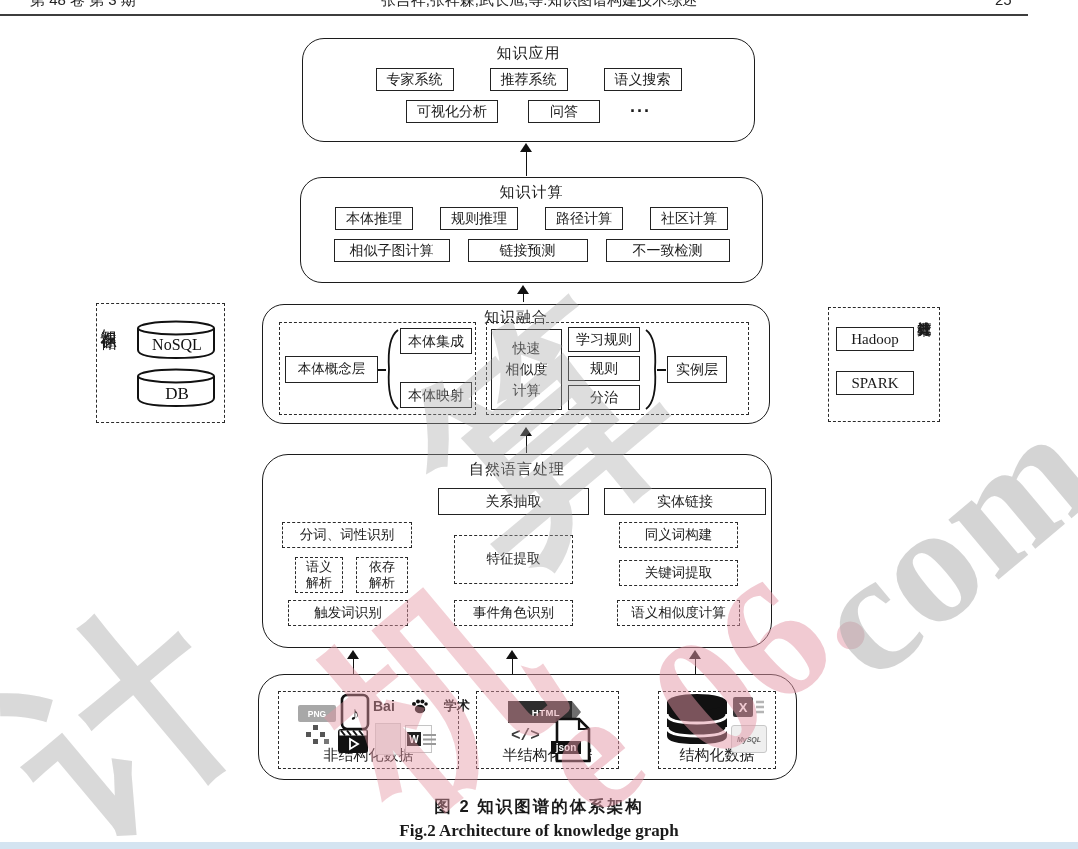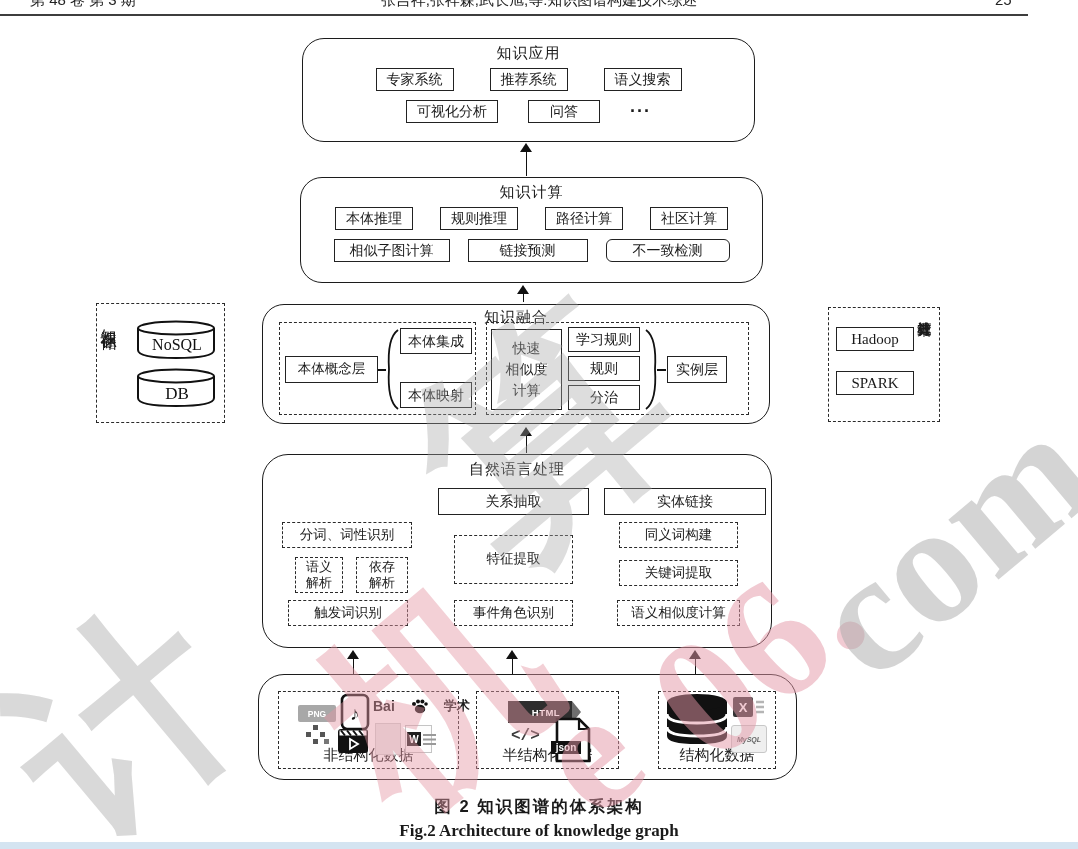--- a/index.html
+++ b/index.html
@@ -72,21 +72,21 @@
     <div class="ltitle">知识计算</div>
     <div class="row" style="margin-top:5px;gap:27px;">
       <div class="b">本体推理</div>
       <div class="b">规则推理</div>
       <div class="b">路径计算</div>
       <div class="b">社区计算</div>
     </div>
     <div class="row" style="margin-top:9px;gap:18px;">
       <div class="b" style="min-width:116px;">相似子图计算</div>
       <div class="b" style="min-width:120px;">链接预测</div>
-      <div class="b" style="min-width:124px;border-radius:6px;">不一致检测</div>
+      <div class="b" style="min-width:124px;">不一致检测</div>
     </div>
   </div>
 
   <div class="arrow" style="left:517px;top:285px;height:17px;">
       <span class="head"></span>
       <span class="shaft"></span>
     </div>
 
   <div class="layer" style="left:262px;top:304px;width:508px;height:120px;">
     <div class="ltitle" style="padding-top:3px;">知识融合</div>

